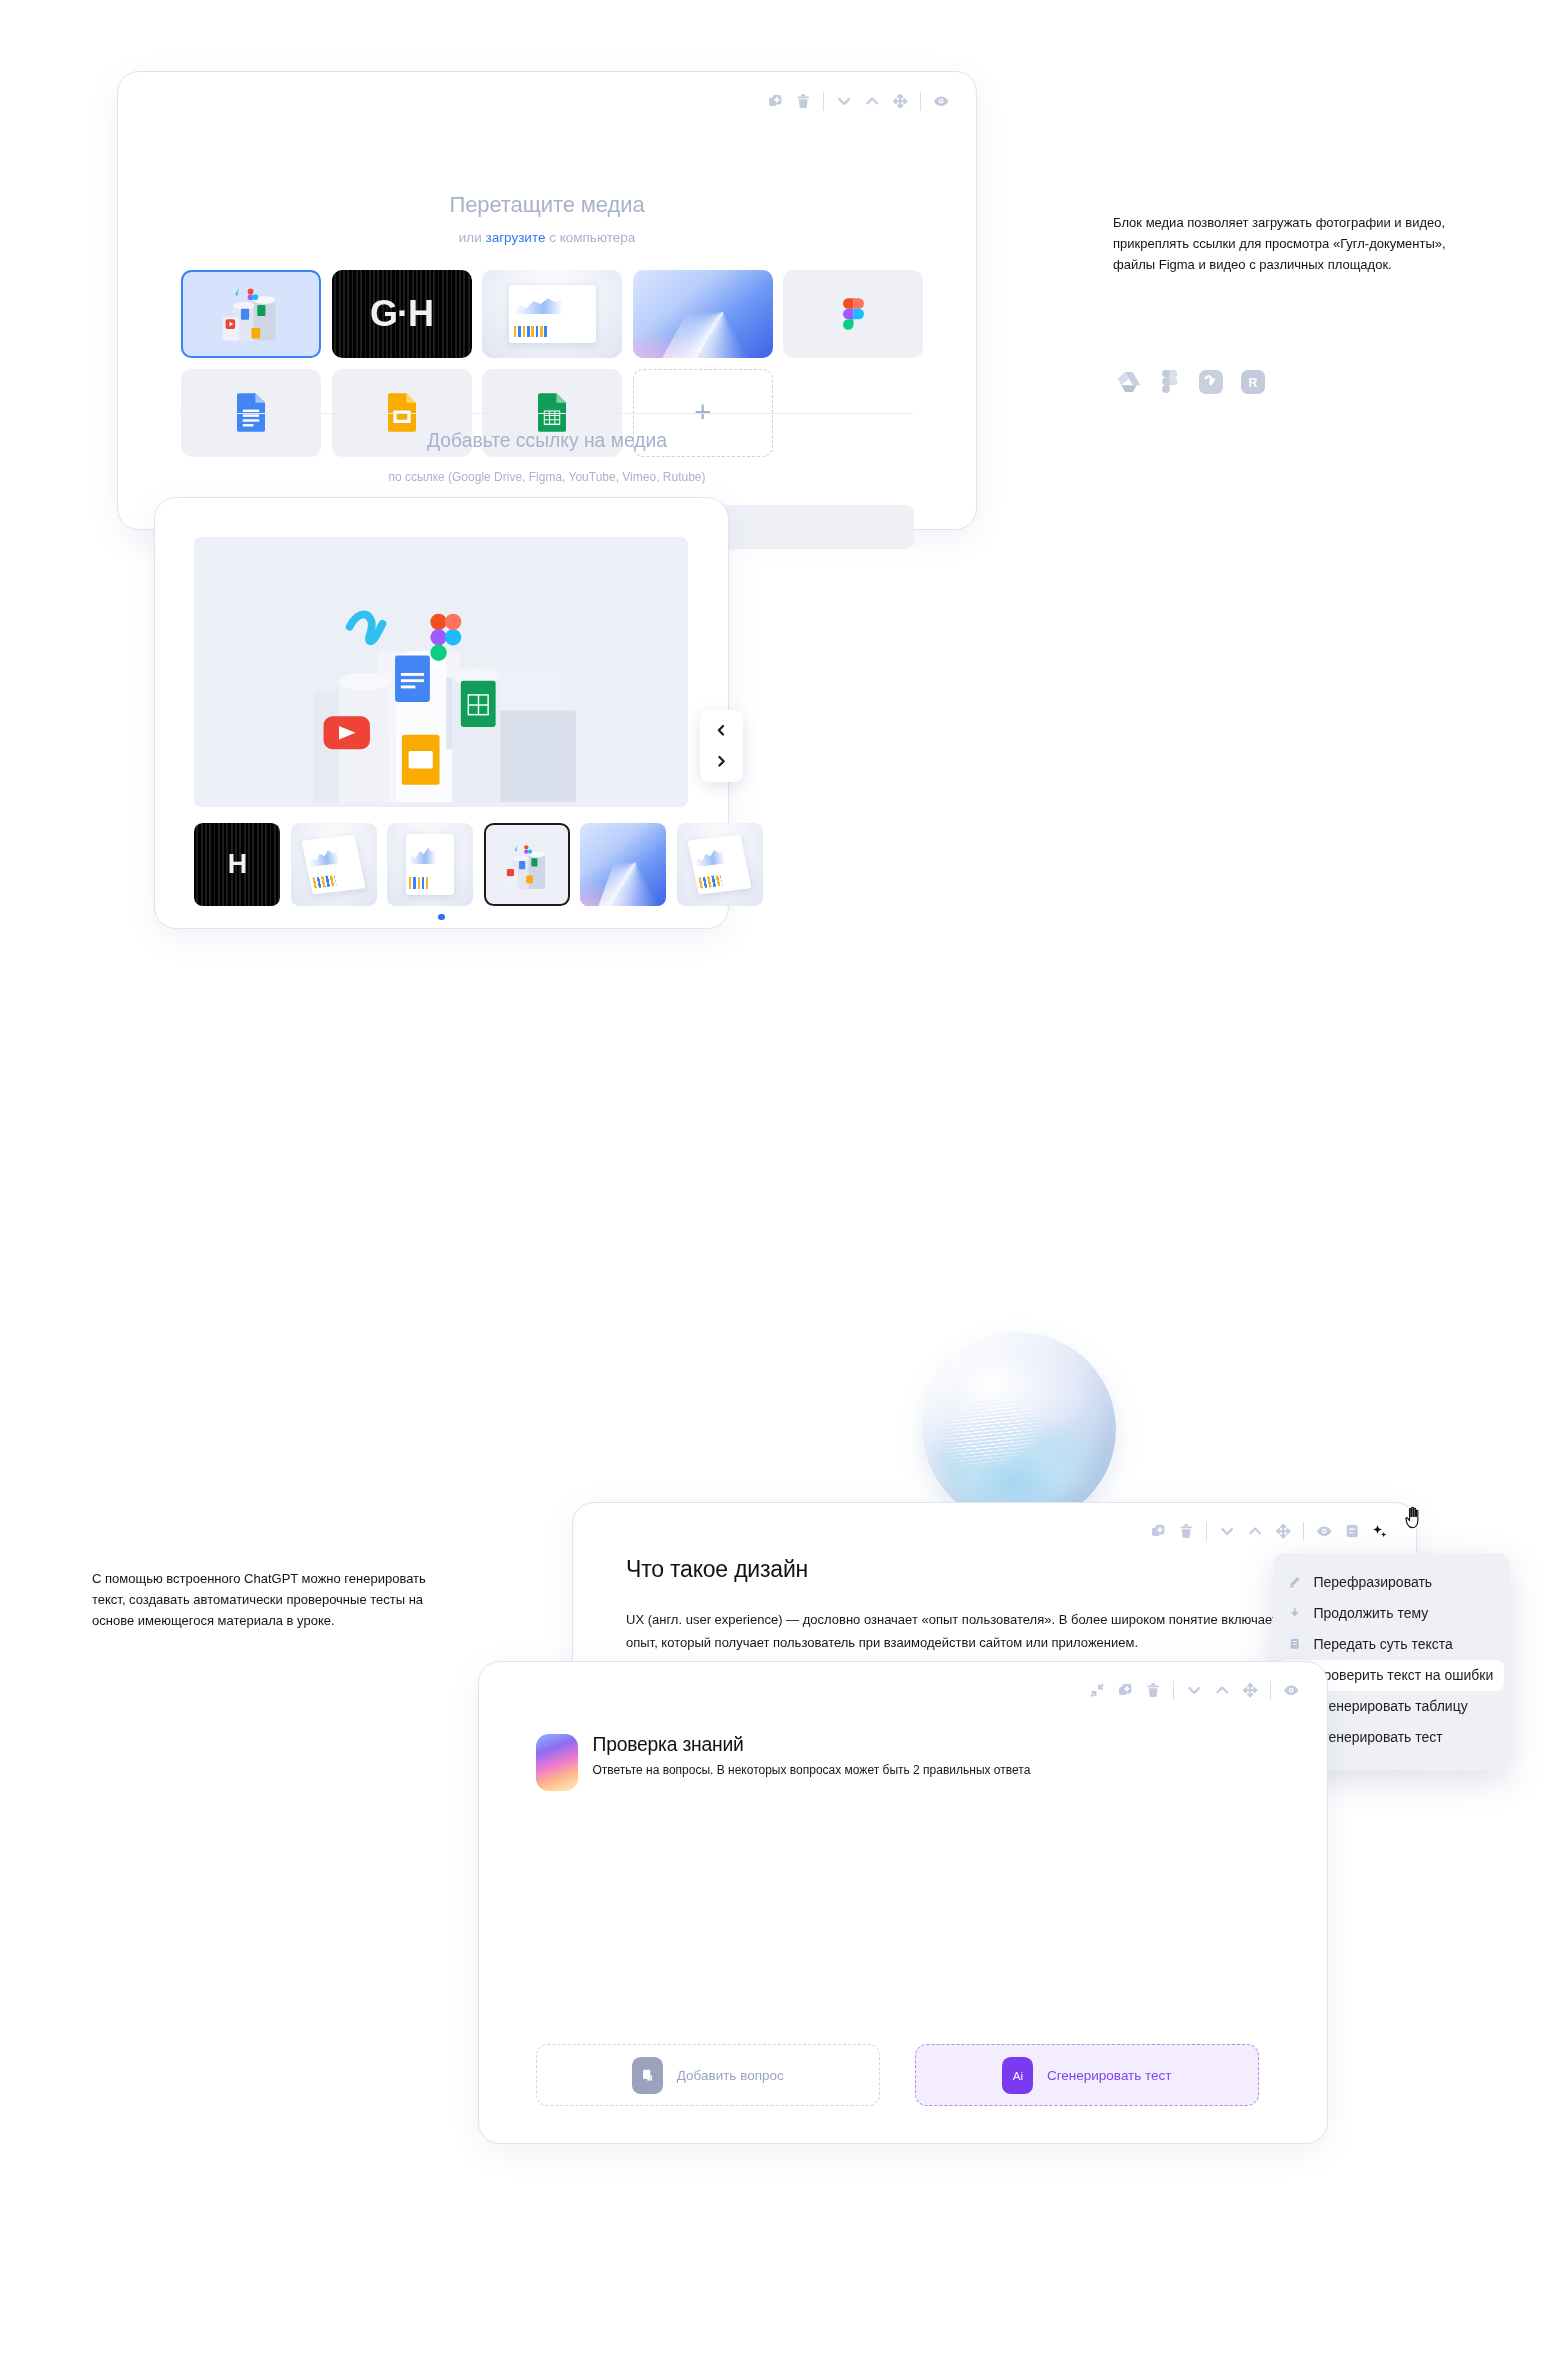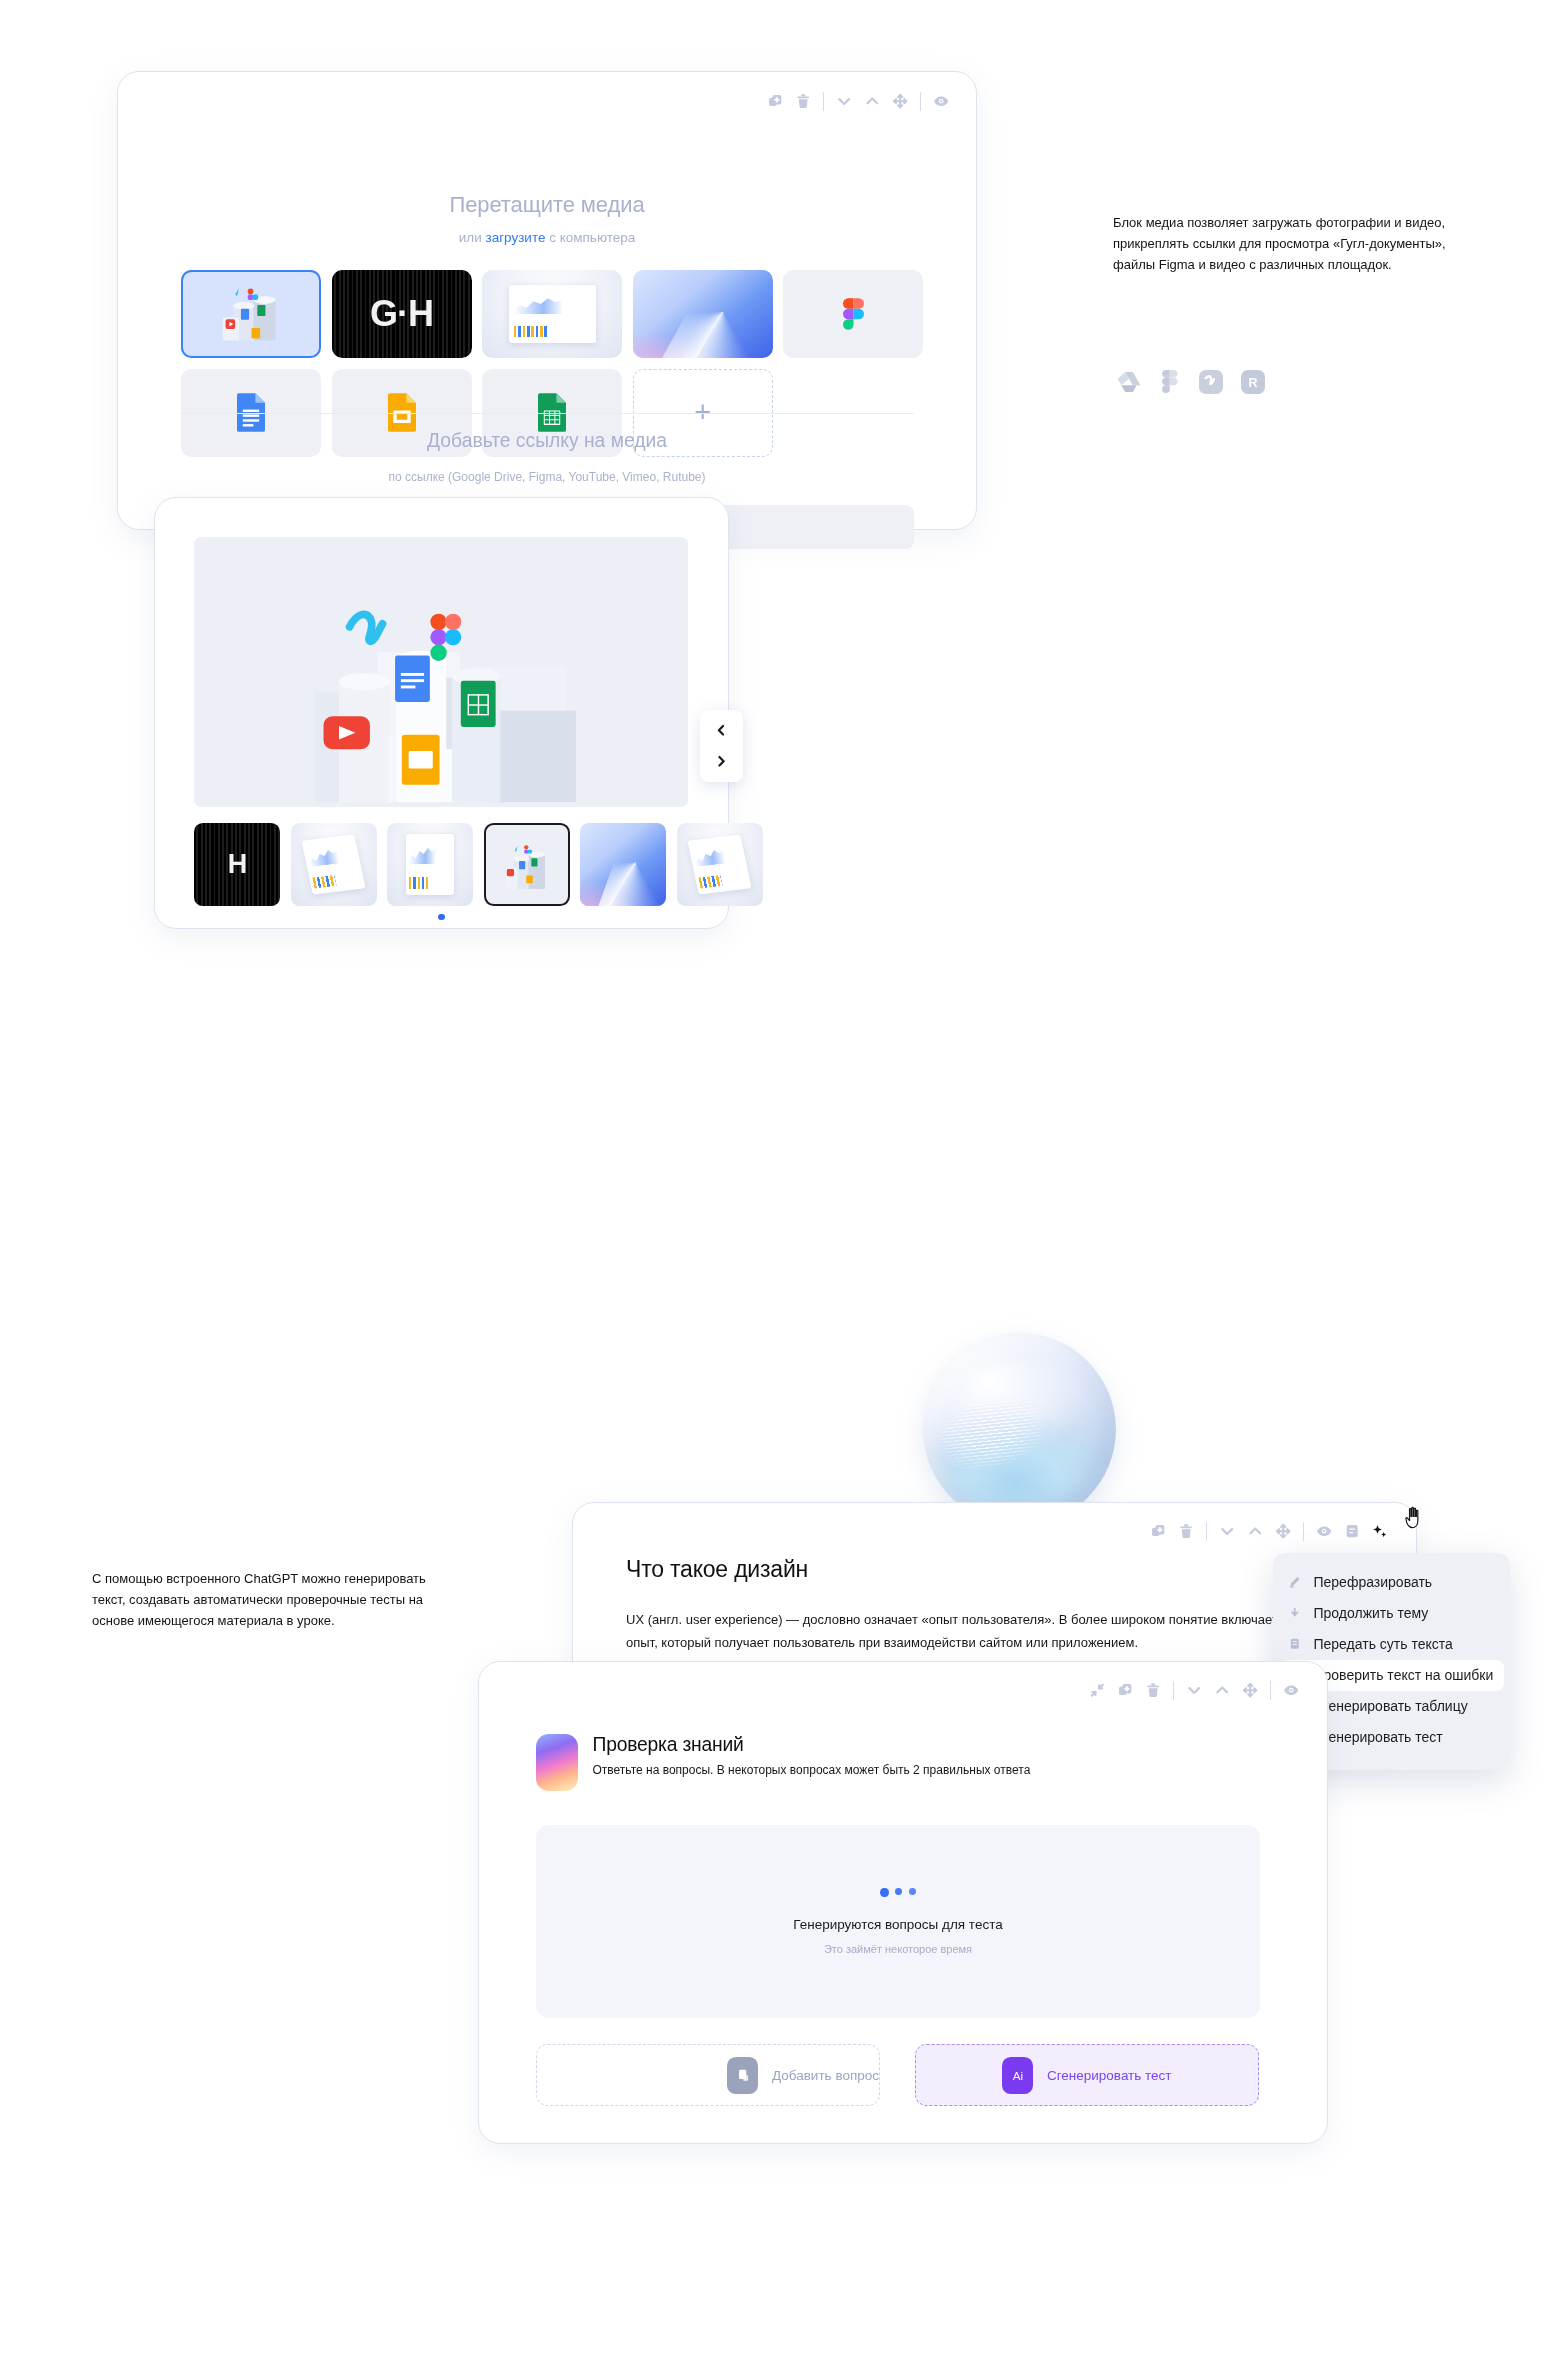--- a/index.html
+++ b/index.html
@@ -180,21 +180,21 @@
   .gen-dots i:nth-child(3){ width:6.8px;height:6.8px; background:#5b86f8; }
   .gen-main { font-size:13.5px; color:#1b1b1b; }
   .gen-sub  { font-size:11px; color:#a5adc9; margin-top:10.6px; }
 
   .qbtns { position:absolute; left:57px; top:382px; display:flex; gap:35px; }
   .qbtn {
     width:344px; height:62px; border-radius:11.6px;
     display:flex; align-items:center; justify-content:center; gap:13.5px;
     font-size:13.5px;
   }
-  .qbtn.ghost { border:1.9px dashed #cdd6ea; color:#9aa4c4; background:#fff;justify-content:flex-end; }
+  .qbtn.ghost { border:1.9px dashed #cdd6ea; color:#9aa4c4; background:#fff; }
   .qbtn.ai    { border:1.9px dashed #a98cf6; color:#7a45f0; background:#f3edfe; }
   .qbadge { width:31px; height:37px; border-radius:8.7px; display:flex; align-items:center; justify-content:center; }
   .qbadge.grey { background:#9aa3bb; }
   .qbadge.purple { background:#7a3bf0; color:#fff; font-size:11.6px; }
 
   
   #orb {
     position:absolute; left:923px; top:1333px; width:193px; height:193px;
     border-radius:50%;
     background:
@@ -705,29 +705,20 @@
     </div>
 
     <div class="quiz-head">
       <div class="quiz-avatar"></div>
       <div>
         <div class="quiz-title">Проверка знаний</div>
         <div class="quiz-sub">Ответьте на вопросы. В некоторых вопросах может быть 2 правильных ответа</div>
       </div>
     </div>
 
-    <div class="gen-box">
-      <div class="gen-dots">
-          <i></i>
-          <i></i>
-          <i></i>
-        </div>
-      <div class="gen-main">Генерируются вопросы для теста</div>
-      <div class="gen-sub">Это займёт некоторое время</div>
-    </div>
 
     <div class="qbtns">
       <div class="qbtn ghost">
         <span class="qbadge grey">
           <svg class="ico" width="14.5" height="14.5" viewBox="0 0 24 24" fill="#fff">
             <rect x="5" y="3" width="12" height="15" rx="2"></rect>
             <path d="M17 12h3v7a2 2 0 0 1-2 2h-6v-3h5z" opacity=".85"></path>
           </svg>
         </span>
         <span>Добавить вопрос</span>

